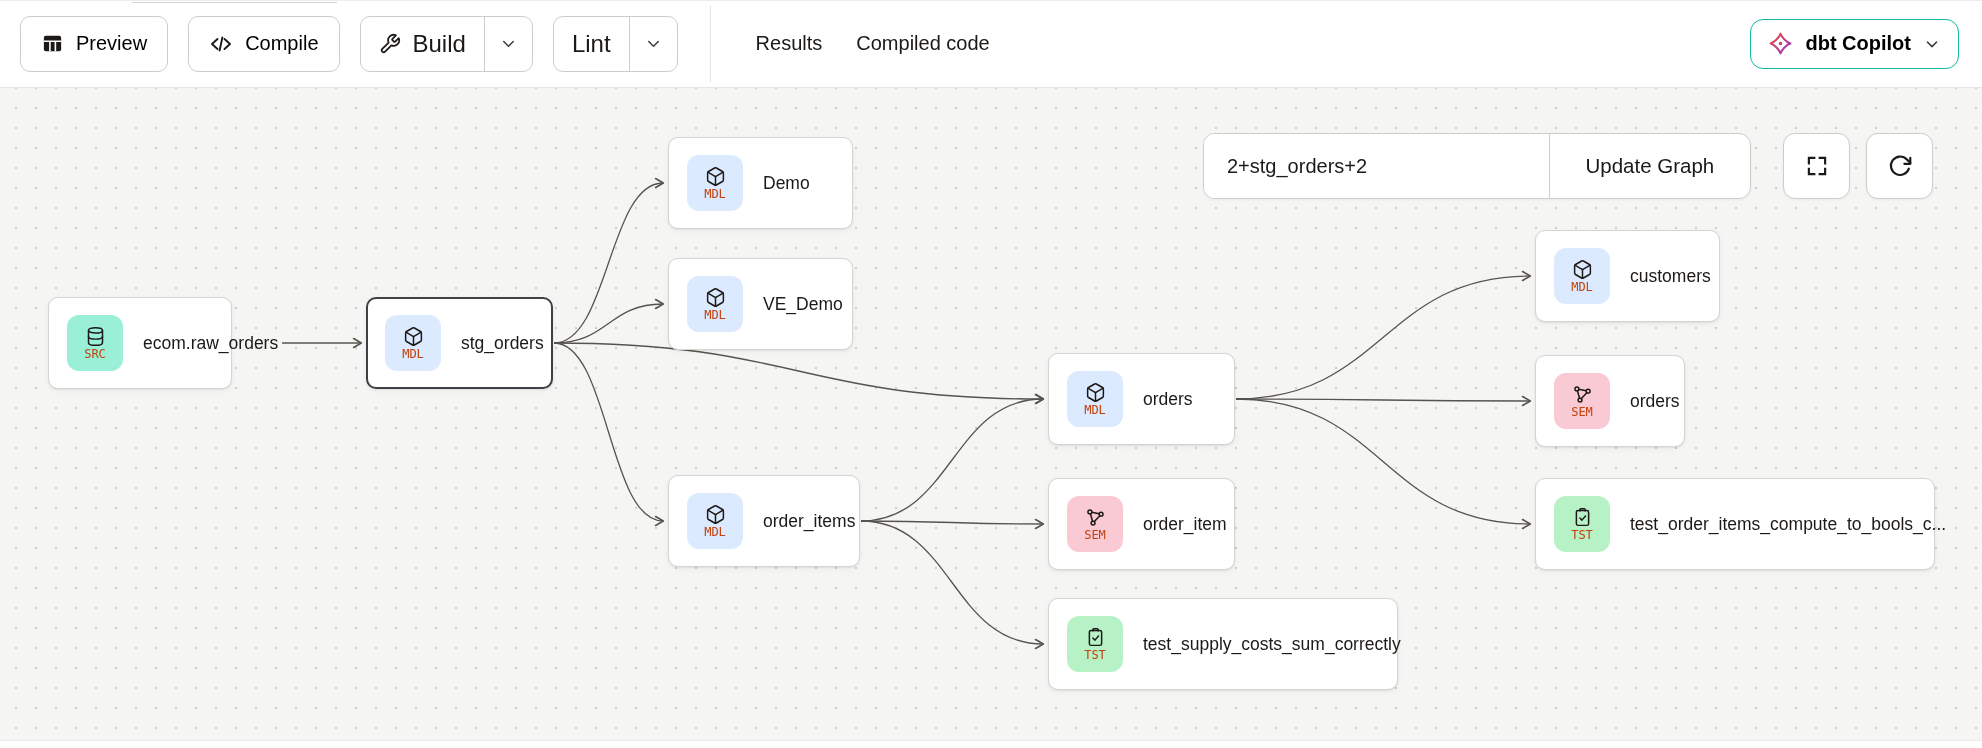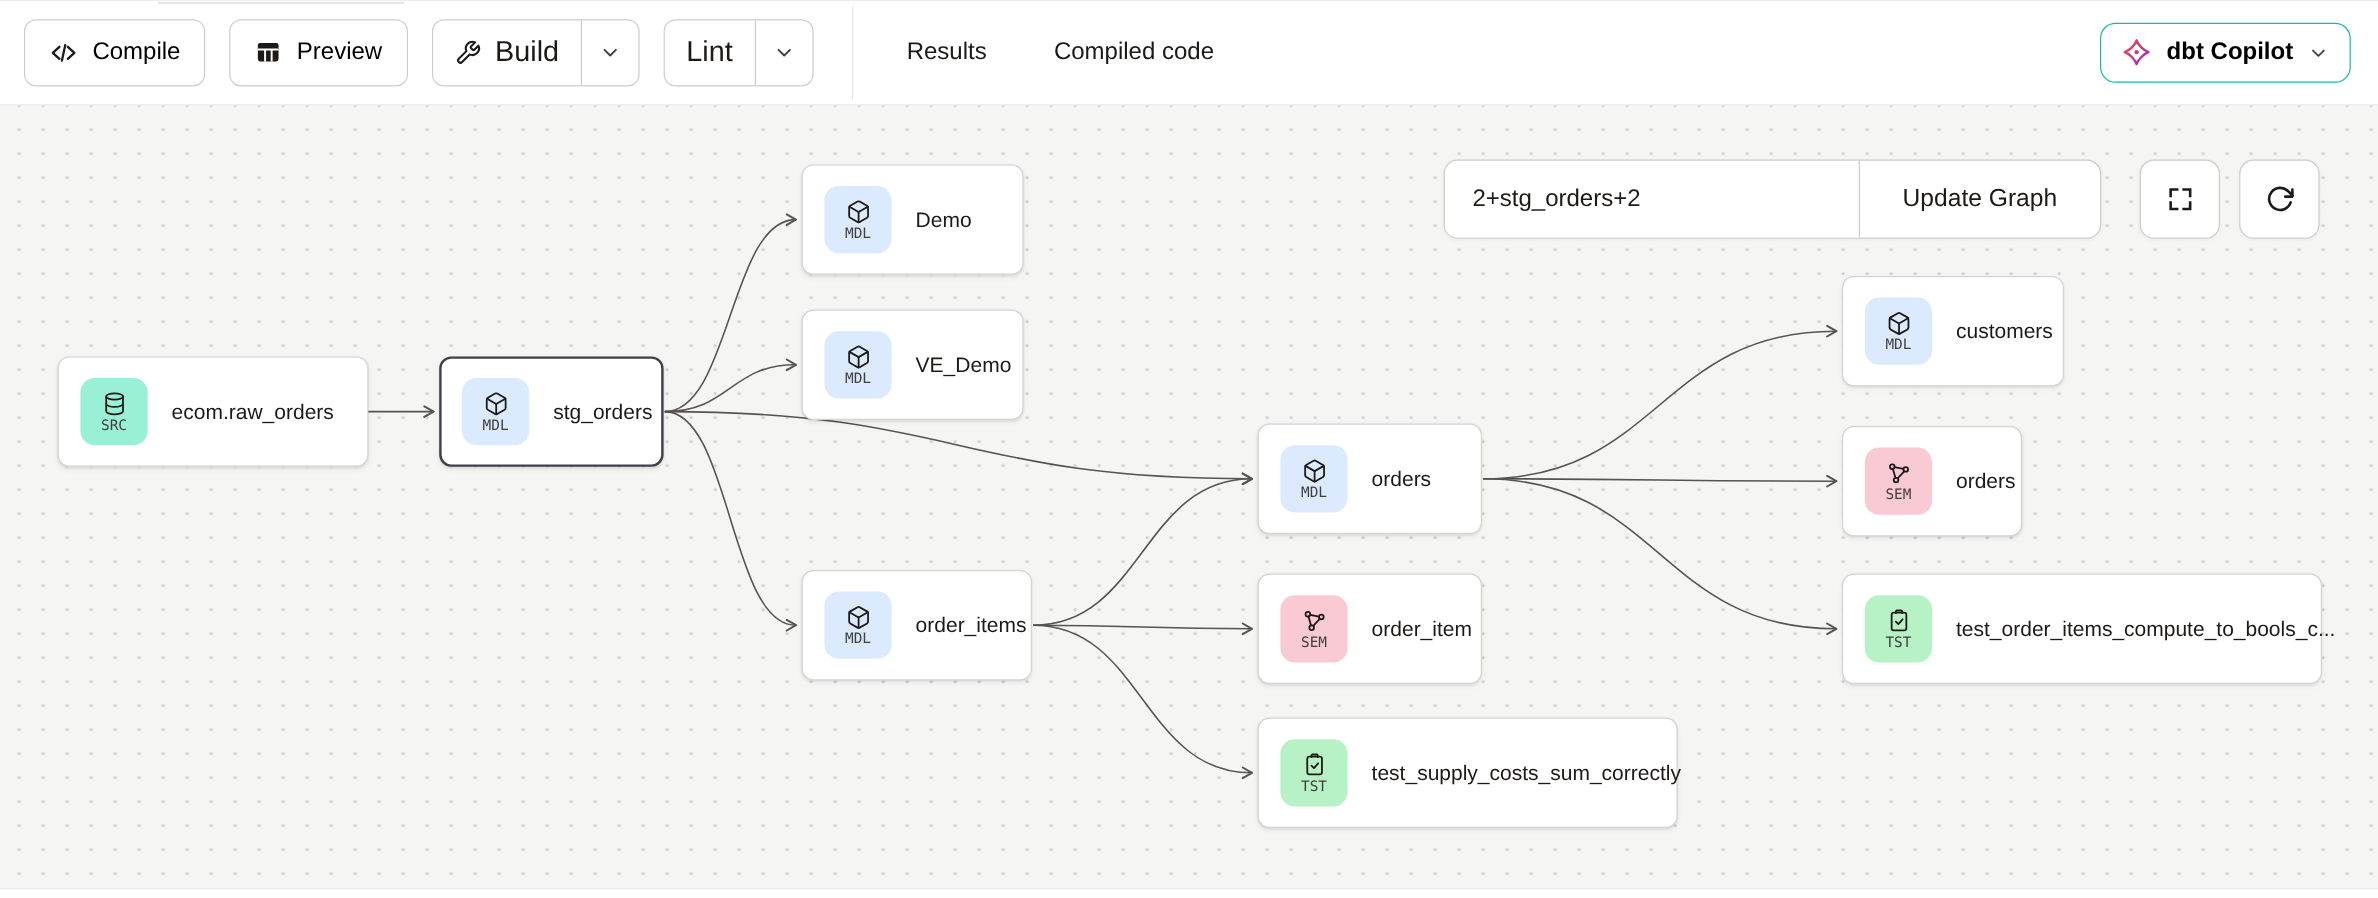--- a/index.html
+++ b/index.html
@@ -18,21 +18,21 @@
     cursor:pointer; white-space:nowrap; }
   .btn + .btn, .split { margin-left:20px; }
   .split { display:flex; align-items:stretch; height:56px; border:1px solid #cfcdca;
     border-radius:10px; background:#fff; overflow:hidden; }
   .split-main { display:flex; align-items:center; gap:12px; padding:0 18px; font-size:24px; cursor:pointer; }
   .split-caret { display:flex; align-items:center; padding:0 14px; border-left:1px solid #cfcdca; cursor:pointer; }
   .icon { display:inline-flex; flex:none; }
 
   .toolbar-divider { width:1px; height:78px; background:#e7e5e4; margin-left:32px; }
 
-  .tabs { display:flex; height:100%; align-items:center; gap:22px; margin-left:28px; }
+  .tabs { display:flex; height:100%; align-items:center; margin-left:28px; }
   .tab { position:relative; height:100%; display:flex; align-items:center;
     padding:0 17px; font-size:20px; cursor:pointer; white-space:nowrap; }
   .tab.active::after { content:""; position:absolute; left:2px; right:2px; bottom:0;
     height:5px; background:#8a8684; }
 
   .copilot { margin-left:auto; margin-right:23px; display:flex; align-items:center; gap:12px;
     height:50px; padding:0 17px; border:1px solid #14b8a6; border-radius:13px;
     font-size:20px; font-weight:600; cursor:pointer; white-space:nowrap; background:#fff; }
 
   
@@ -40,21 +40,21 @@
     background-image:radial-gradient(circle, #cfcdca 1.1px, transparent 1.5px);
     background-size:20px 20px; background-position:6px 10px; overflow:hidden; }
   .edges { position:absolute; left:0; top:0; width:1982px; height:652px; pointer-events:none; }
 
   .node { position:absolute; height:92px; display:flex; align-items:center; gap:20px;
     padding:0 18px; background:#fff; border:1px solid #d6d3d1; border-radius:10px;
     box-shadow:0 1px 2px rgba(0,0,0,.07), 0 2px 6px rgba(0,0,0,.04);
     font-size:17.5px; white-space:nowrap; cursor:pointer; }
   .node.selected { border:2px solid #3f3f46; padding:0 17px; }
   .badge { flex:none; width:56px; height:56px; border-radius:12px; display:flex;
-    flex-direction:column; align-items:center; justify-content:center; gap:1px; color:#404040; }
+    flex-direction:column; align-items:center; justify-content:center; gap:1px; color:#c2410c; }
   .badge .tname { font-family:"DejaVu Sans Mono", monospace; font-size:12px; line-height:1; }
 
   
   .controls { position:absolute; top:45px; left:1203px; display:flex; align-items:center; }
   .selector-group { display:flex; height:66px; width:548px; background:#fff;
     border:1px solid #cfcdca; border-radius:12px; overflow:hidden;
     box-shadow:0 1px 3px rgba(0,0,0,.05); }
   .selector-input { width:346px; height:100%; border:none; outline:none; padding:0 23px;
     font-size:20px; font-family:"Liberation Sans", sans-serif; color:#1c1917; background:#fff; }
   .update-btn { width:202px; display:flex; align-items:center; justify-content:center;
@@ -71,37 +71,37 @@
 <body>
 
 <div class="app">
 
   <header>
     <div class="top-hair"></div>
     <div class="top-frag"></div>
 
     <button class="btn">
       <span class="icon">
+        <svg width="23" height="23" viewBox="0 0 24 24">
+            <rect x="3" y="4" width="18" height="16" rx="2" fill="#1c1917"></rect>
+            <path d="M3 9.6h18M9.3 9.6V20M15 9.6V20" stroke="#fff" stroke-width="1.7" fill="none"></path>
+          </svg>
+      </span>
+      <span>Preview</span>
+    </button>
+
+    <button class="btn">
+      <span class="icon">
         <svg width="24" height="24" viewBox="0 0 24 24" fill="none" stroke="#1c1917" stroke-width="1.9" stroke-linecap="round" stroke-linejoin="round">
             <polyline points="15.5 17 21 12 15.5 7"></polyline>
             <polyline points="8.5 7 3 12 8.5 17"></polyline>
             <line x1="13.4" y1="5.5" x2="10.6" y2="18.5"></line>
           </svg>
       </span>
       <span>Compile</span>
-    </button>
-
-    <button class="btn">
-      <span class="icon">
-        <svg width="23" height="23" viewBox="0 0 24 24">
-            <rect x="3" y="4" width="18" height="16" rx="2" fill="#1c1917"></rect>
-            <path d="M3 9.6h18M9.3 9.6V20M15 9.6V20" stroke="#fff" stroke-width="1.7" fill="none"></path>
-          </svg>
-      </span>
-      <span>Preview</span>
     </button>
 
     <div class="split">
       <div class="split-main">
         <span class="icon">
           <svg width="22" height="22" viewBox="0 0 24 24" fill="none" stroke="#1c1917" stroke-width="1.9" stroke-linecap="round" stroke-linejoin="round">
               <path d="M14.7 6.3a1 1 0 0 0 0 1.4l1.6 1.6a1 1 0 0 0 1.4 0l3.77-3.77a6 6 0 0 1-7.94 7.94l-6.91 6.91a2.12 2.12 0 0 1-3-3l6.91-6.91a6 6 0 0 1 7.94-7.94l-3.76 3.76z"></path>
             </svg>
         </span>
         <span>Build</span>
@@ -177,21 +177,21 @@
           <path d="M 861 433 C 952 433, 952 311, 1043 311" fill="none" stroke="#57534e" stroke-width="1.3" marker-end="url(#arrow)"></path>
           <path d="M 861 433 C 952 433, 952 436, 1043 436" fill="none" stroke="#57534e" stroke-width="1.3" marker-end="url(#arrow)"></path>
           <path d="M 861 433 C 952 433, 952 556, 1043 556" fill="none" stroke="#57534e" stroke-width="1.3" marker-end="url(#arrow)"></path>
           <path d="M 1236 311 C 1383 311, 1383 188, 1530 188" fill="none" stroke="#57534e" stroke-width="1.3" marker-end="url(#arrow)"></path>
           <path d="M 1236 311 C 1383 311, 1383 313, 1530 313" fill="none" stroke="#57534e" stroke-width="1.3" marker-end="url(#arrow)"></path>
           <path d="M 1236 311 C 1383 311, 1383 436, 1530 436" fill="none" stroke="#57534e" stroke-width="1.3" marker-end="url(#arrow)"></path>
         </g>
     </svg>
 
     <div id="nodes-layer">
-        <div class="node" style="left: 48px; top: 209px; width: 259px;">
+        <div class="node" style="left: 48px; top: 209px; width: 184px;">
           <span class="badge" style="background:#99f0d6">
             <svg width="21" height="21" viewBox="0 0 24 24" fill="none" stroke="#1c1917" stroke-width="1.7" stroke-linecap="round" stroke-linejoin="round">
               <ellipse cx="12" cy="5" rx="8" ry="3"></ellipse>
               <path d="M4 5v14c0 1.66 3.58 3 8 3s8-1.34 8-3V5"></path>
               <path d="M4 12c0 1.66 3.58 3 8 3s8-1.34 8-3"></path>
             </svg>
             <span class="tname">SRC</span>
           </span>
           <span>ecom.raw_orders</span>
         </div>

